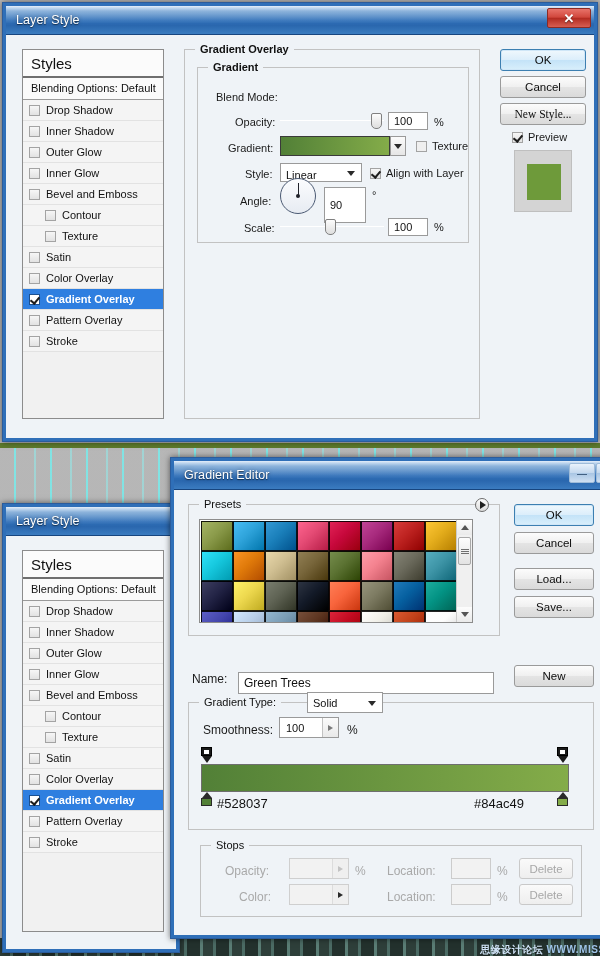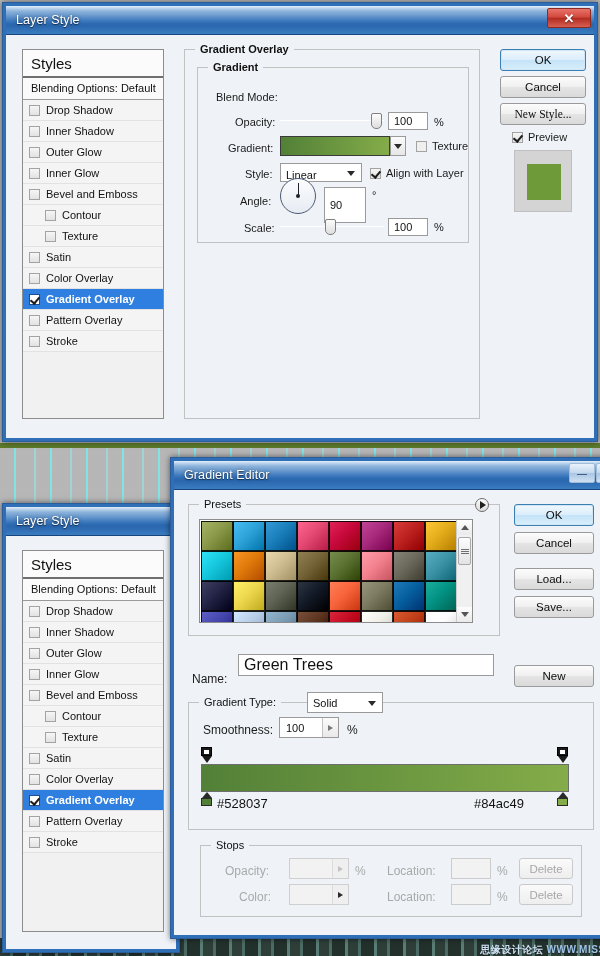--- a/index.html
+++ b/index.html
@@ -635,21 +635,21 @@
           </div>
         </div>
       </div>
 
       <div class="btn3d primary" style="left:340px; top:14px; width:80px; height:22px;">OK</div>
       <div class="btn3d" style="left:340px; top:42px; width:80px; height:22px;">Cancel</div>
       <div class="btn3d" style="left:340px; top:78px; width:80px; height:22px;">Load...</div>
       <div class="btn3d" style="left:340px; top:106px; width:80px; height:22px;">Save...</div>
 
       <div class="lbl" style="left:18px; top:182px; font-size:12px;">Name:</div>
-      <div class="txtbox" style="left:64px; top:164px; width:256px; height:22px; font-size:16px;">
+      <div class="txtbox" style="left:64px; top:182px; width:256px; height:22px; font-size:12px;">
         <span>Green Trees</span>
       </div>
       <div class="btn3d" style="left:340px; top:175px; width:80px; height:22px;">New</div>
 
       <div class="groupbox" style="left:14px; top:212px; width:406px; height:128px;">
         <div class="gb-title plain">Gradient Type:</div>
         <div class="combo" style="left:118px; top:-11px; width:76px; height:21px;">
           <span>Solid</span>
           <span class="arrow"></span>
         </div>

